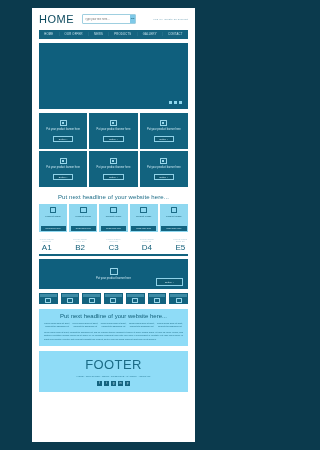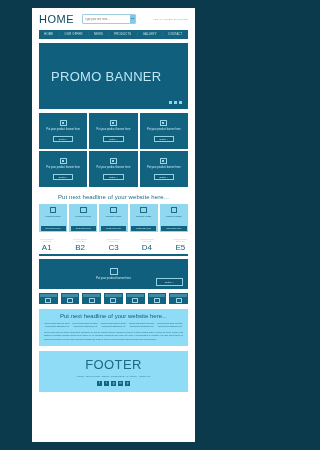--- a/index.html
+++ b/index.html
@@ -139,21 +139,20 @@
     <span>NEWS</span>
     <i>|</i>
     <span>PRODUCTS</span>
     <i>|</i>
     <span>GALLERY</span>
     <i>|</i>
     <span>CONTACT</span>
   </div>
 
   <div class="promo">
-    <h1>PROMO BANNER</h1>
     <div class="dots">
       <b></b>
       <b></b>
       <b></b>
     </div>
   </div>
 
   <div class="grid">
     <div class="card">
       <div class="ic"></div>

